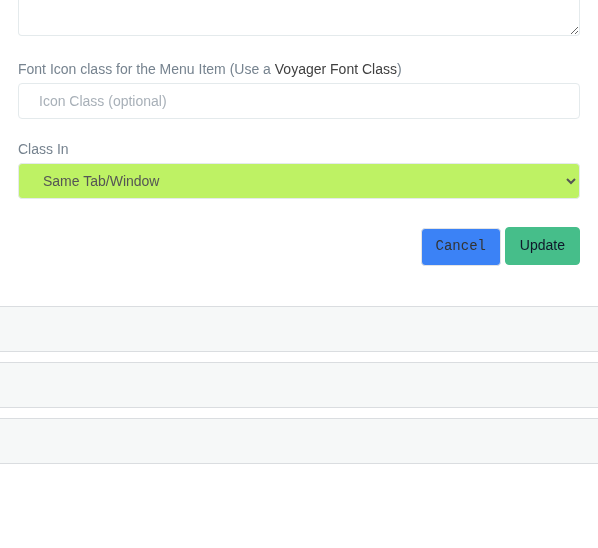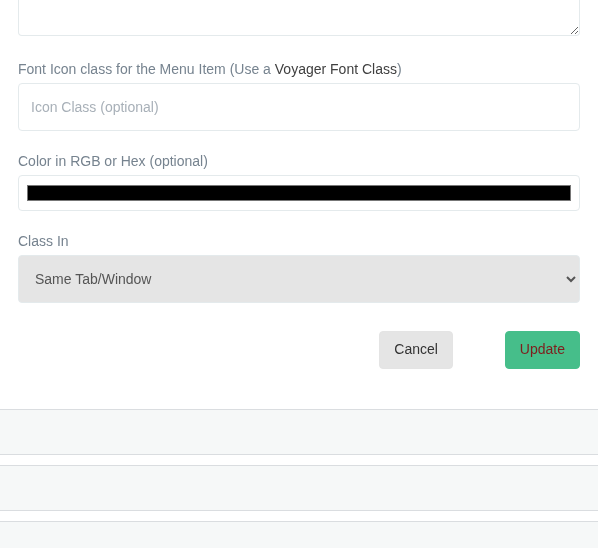--- a/index.html
+++ b/index.html
@@ -28,24 +28,24 @@
   .lbl {
     color: #76838f;
     font-size: 14px;
     font-weight: 300;
     display: block;
     margin-bottom: 6px;
   }
   .lbl a { color: #404040; text-decoration: none; }
   .form-control {
     width: 100%;
-    height: 48px;
+    height: 36px;
     border: 1px solid #e4eaec;
     border-radius: 4px;
-    padding: 6px 12px;
+    padding: 6px 20px;
     font-size: 14px;
     color: #555;
     font-family: inherit;
     font-weight: 300;
   }
   .form-control::placeholder { color: #a8b0b8; font-weight: 300; }
   .color-wrap {
     width: 100%;
     height: 36px;
     border: 1px solid #e4eaec;
@@ -56,48 +56,48 @@
   .color-input {
     width: 100%;
     height: 100%;
     border: none;
     padding: 0;
     background: transparent;
   }
   select.form-control {
     -webkit-appearance: menulist;
     appearance: menulist;
-    background: #e5e5e5;
+    background: #bef264;
   }
   .footer {
     margin-top: 28px;
     text-align: right;
     padding-bottom: 18px;
   }
   .btn {
     display: inline-block;
     padding: 8px 14px;
     font-size: 14px;
     border-radius: 4px;
     border: 1px solid transparent;
     cursor: pointer;
     font-family: inherit;
     font-weight: 300;
     line-height: 1.4;
   }
   .btn-default {
-    background: #e5e5e5;
+    background: #3b82f6;
     border-color: #e4e4e4;
     color: #333;
+    font-family: Liberation Mono, monospace;
   }
   .btn-success {
     background: #46be8a;
     border-color: #46be8a;
-    color: #7f1d1d;
-    margin-left: 48px;
+    color: #0f172a;
   }
   .panels { margin-top: 22px; }
   .panel {
     border-top: 1px solid #dadde0;
     border-bottom: 1px solid #dadde0;
     height: 46px;
     background: #f6f8f8;
     margin-bottom: 10px;
     margin-left: -18px;
     margin-right: -18px;
@@ -109,26 +109,20 @@
 <div class="container">
   <textarea class="stub-textarea" style=""></textarea>
 
   <div class="form-group">
     <label class="lbl">
       <span>Font Icon class for the Menu Item (Use a </span><a href="#">Voyager Font Class</a><span>)</span>
     </label>
     <input type="text" class="form-control" placeholder="Icon Class (optional)" style="">
   </div>
 
-  <div class="form-group">
-    <label class="lbl">Color in RGB or Hex (optional)</label>
-    <div class="color-wrap">
-      <input type="color" class="color-input" value="#000000" style="">
-    </div>
-  </div>
 
   <div class="form-group">
     <label class="lbl">Class In</label>
     <select class="form-control">
       <option>Same Tab/Window</option>
     </select>
   </div>
 
   <div class="footer">
     <button class="btn btn-default">Cancel</button>

